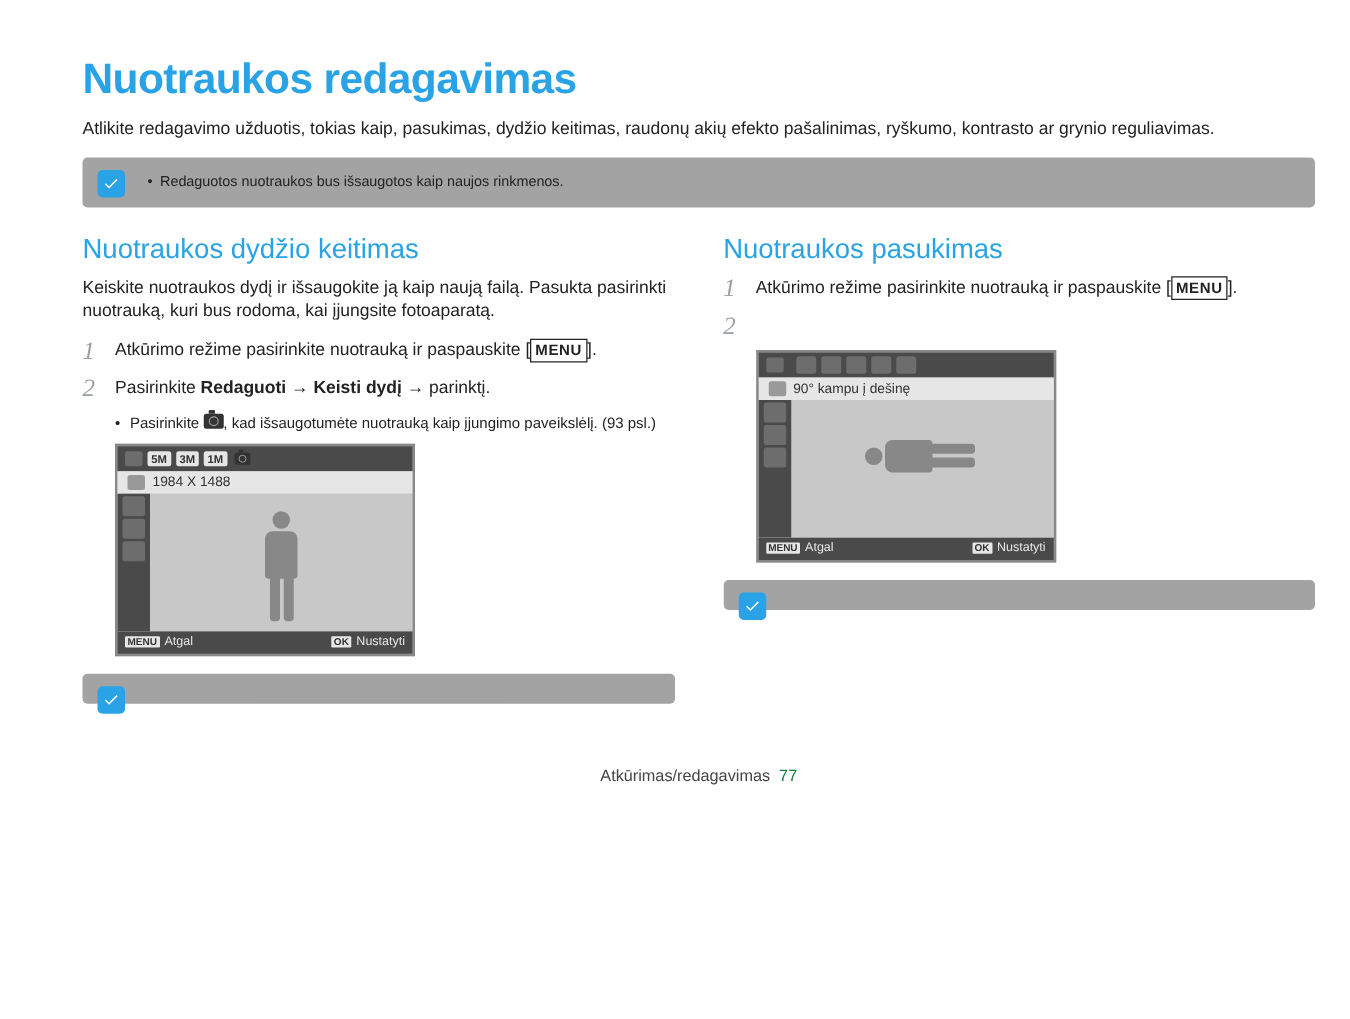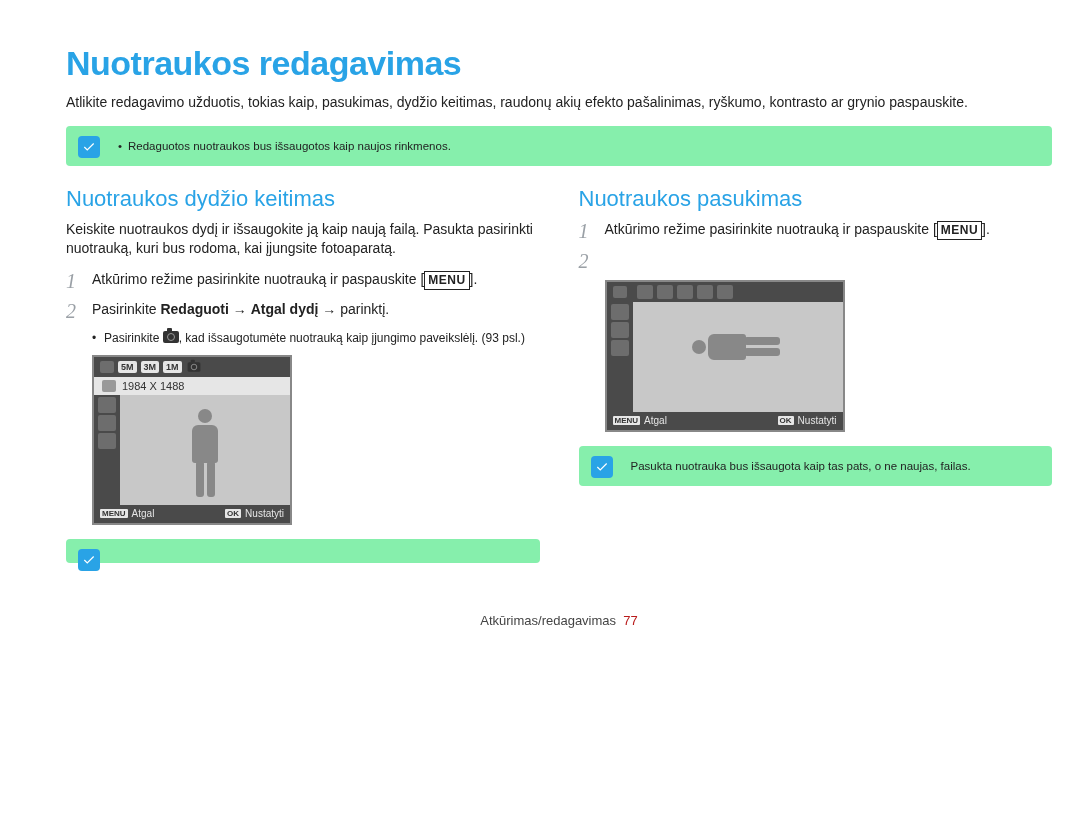--- a/index.html
+++ b/index.html
@@ -1,70 +1,70 @@
 <!DOCTYPE html>
 <html><head>
 <meta charset="utf-8">
 <style>
   * { box-sizing: border-box; margin: 0; padding: 0; }
   html, body { width: 1080px; height: 815px; background: #fff; font-family: Arial, Helvetica, sans-serif; color: #222; }
   .page { padding: 44px 28px 20px 66px; }
   h1.title { font-size: 34px; font-weight: bold; color: #29a3e6; letter-spacing: -0.5px; margin-bottom: 10px; }
   .intro { font-size: 14px; line-height: 1.35; margin-bottom: 14px; }
-  .note-box { background: #86efac; border-radius: 4px; padding: 12px 14px 12px 52px; position: relative; margin-bottom: 20px; }
+  .note-box { background: #a3a3a3; border-radius: 4px; padding: 12px 14px 12px 52px; position: relative; margin-bottom: 20px; }
   .note-box .note-icon { position: absolute; left: 12px; top: 10px; width: 22px; height: 22px; border-radius: 4px; background: #29a3e6; display: flex; align-items: center; justify-content: center; }
   .note-box .note-icon svg { width: 14px; height: 14px; stroke: #fff; fill: none; stroke-width: 2; }
   .note-box ul { list-style: none; }
   .note-box li { font-size: 11.5px; line-height: 1.4; position: relative; padding-left: 10px; }
   .note-box li::before { content: "•"; position: absolute; left: 0; }
   .note-box .single { font-size: 11.5px; line-height: 1.4; }
   .cols { display: flex; gap: 39px; }
   .col { flex: 1; }
   h2.sub { font-size: 22px; font-weight: normal; color: #29a3e6; margin-bottom: 8px; }
   .body { font-size: 14px; line-height: 1.35; margin-bottom: 12px; }
   .step { display: flex; margin-bottom: 8px; }
   .step .num { font-style: italic; font-family: Georgia, 'Times New Roman', serif; font-size: 20px; color: #9aa0a6; width: 26px; flex-shrink: 0; line-height: 1.1; }
   .step .txt { font-size: 14px; line-height: 1.4; }
   .step .txt .menu-box { border: 1px solid #222; padding: 0 3px; font-weight: bold; font-size: 12px; display: inline-block; font-family: Arial, sans-serif; letter-spacing: 0.5px; }
   .sub-bullets { margin-left: 26px; }
   .sub-bullets li { font-size: 12px; line-height: 1.4; position: relative; padding-left: 12px; list-style: none; }
   .sub-bullets li::before { content: "•"; position: absolute; left: 0; }
   .cam-icon { display: inline-block; width: 16px; height: 12px; background: #333; border-radius: 2px; position: relative; vertical-align: -1px; }
   .cam-icon::before { content: ""; position: absolute; top: -3px; left: 4px; width: 5px; height: 3px; background: #333; border-radius: 1px 1px 0 0; }
   .cam-icon::after { content: ""; position: absolute; top: 2px; left: 4px; width: 6px; height: 6px; border: 1px solid #999; border-radius: 50%; }
-  .screen { width: 200px; border: 2px solid #888; margin: 8px 0 14px 26px; background: #bdbdbd; }
+  .screen { width: 240px; border: 2px solid #888; margin: 8px 0 14px 26px; background: #bdbdbd; }
   .screen.right { width: 240px; margin-left: 26px; }
   .screen-top { background: #4a4a4a; height: 20px; display: flex; align-items: center; padding: 0 6px; gap: 4px; }
   .badge { background: #e6e6e6; color: #333; font-size: 9px; font-weight: bold; padding: 1px 3px; border-radius: 2px; }
   .screen-info { background: #e6e6e6; height: 18px; font-size: 11px; padding: 0 8px; display: flex; align-items: center; color: #333; }
   .screen-body { height: 110px; background: #c8c8c8; position: relative; display: flex; }
   .side-icons { width: 26px; background: #4a4a4a; display: flex; flex-direction: column; align-items: center; padding-top: 2px; gap: 2px; }
   .side-icons .si { width: 18px; height: 16px; background: #6d6d6d; border-radius: 2px; }
   .preview { flex: 1; position: relative; overflow: hidden; display:flex; align-items:flex-end; justify-content:center;}
   .silh { width: 48px; height: 100px; }
   .silh .head { width: 14px; height: 14px; background: #888; border-radius: 50%; margin: 4px auto 0; }
   .silh .torso { width: 26px; height: 38px; background: #888; margin: 2px auto 0; border-radius: 6px 6px 3px 3px; }
   .silh .legs { display:flex; justify-content:center; gap:3px; margin-top:-2px;}
   .silh .leg { width: 8px; height: 36px; background:#888; border-radius: 3px;}
   .silh.rot { transform: rotate(-90deg); transform-origin: center center; margin-bottom: 20px;}
   .screen-foot { background: #4a4a4a; height: 18px; display: flex; align-items: center; padding: 0 6px; color: #e6e6e6; font-size: 10px; gap: 4px; justify-content: space-between;}
   .foot-group { display:flex; align-items:center; gap:4px;}
   .foot-badge { background: #e6e6e6; color: #333; font-size: 8px; font-weight: bold; padding: 0 2px; border-radius: 1px; }
   .rot-icons { display:flex; gap:4px; padding:0 6px;}
   .rot-icons .ri { width:16px; height:14px; background:#6d6d6d; border-radius:2px;}
   .page-foot { text-align: center; font-size: 13px; margin-top: 30px; color: #444; }
-  .page-foot .pnum { color: #b91c1c; }
+  .page-foot .pnum { color: #15803d; }
 </style>
 </head>
 <body>
 
 <div class="page">
 
   <h1 class="title">Nuotraukos redagavimas</h1>
-  <p class="intro">Atlikite redagavimo užduotis, tokias kaip, pasukimas, dydžio keitimas, raudonų akių efekto pašalinimas, ryškumo, kontrasto ar grynio paspauskite.</p>
+  <p class="intro">Atlikite redagavimo užduotis, tokias kaip, pasukimas, dydžio keitimas, raudonų akių efekto pašalinimas, ryškumo, kontrasto ar grynio reguliavimas.</p>
 
   <div class="note-box">
     <div class="note-icon">
       <svg viewBox="0 0 24 24">
           <path d="M4 12l5 5L20 6"></path>
         </svg>
     </div>
     <ul>
       <li>Redaguotos nuotraukos bus išsaugotos kaip naujos rinkmenos.</li>
     </ul>
@@ -79,21 +79,21 @@
       <div class="step">
         <div class="num">1</div>
         <div class="txt">
           <span>Atkūrimo režime pasirinkite nuotrauką ir paspauskite </span>[<span class="menu-box">MENU</span>]<span>.</span>
         </div>
       </div>
 
       <div class="step">
         <div class="num">2</div>
         <div class="txt">
-          <span>Pasirinkite </span><b>Redaguoti</b><span> → </span><b>Atgal dydį</b><span> → parinktį.</span>
+          <span>Pasirinkite </span><b>Redaguoti</b><span> → </span><b>Keisti dydį</b><span> → parinktį.</span>
         </div>
       </div>
 
       <ul class="sub-bullets">
         <li>
           <span>Pasirinkite </span><span class="cam-icon"></span><span>, kad išsaugotumėte nuotrauką kaip įjungimo paveikslėlį. (93 psl.)</span>
         </li>
       </ul>
 
       <div class="screen">
@@ -164,20 +164,24 @@
         <div class="screen-top">
           <span style="width:14px;height:12px;background:#6d6d6d;border-radius:2px;"></span>
           <div class="rot-icons">
             <div class="ri"></div>
             <div class="ri"></div>
             <div class="ri"></div>
             <div class="ri"></div>
             <div class="ri"></div>
           </div>
         </div>
+        <div class="screen-info">
+          <span style="width:14px;height:12px;background:#999;border-radius:2px;margin-right:6px;"></span>
+          <span>90° kampu į dešinę</span>
+        </div>
         <div class="screen-body">
           <div class="side-icons">
             <div class="si"></div>
             <div class="si"></div>
             <div class="si"></div>
           </div>
           <div class="preview" style="align-items:center;">
             <div class="silh rot">
               <div class="head"></div>
                 <div class="torso"></div>
@@ -199,21 +203,20 @@
           </div>
         </div>
       </div>
 
       <div class="note-box">
         <div class="note-icon">
           <svg viewBox="0 0 24 24">
               <path d="M4 12l5 5L20 6"></path>
             </svg>
         </div>
-        <div class="single">Pasukta nuotrauka bus išsaugota kaip tas pats, o ne naujas, failas.</div>
       </div>
     </div>
   </div>
 
   <div class="page-foot">
     <span>Atkūrimas/redagavimas</span>&nbsp;&nbsp;<span class="pnum">77</span>
   </div>
 
 </div>
 

